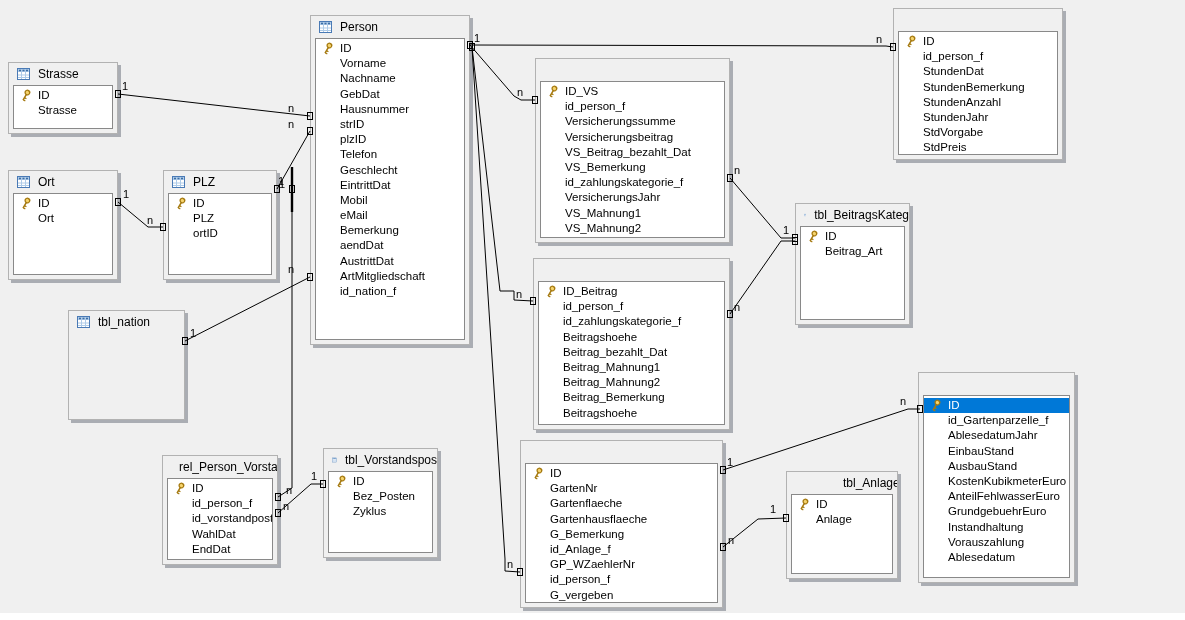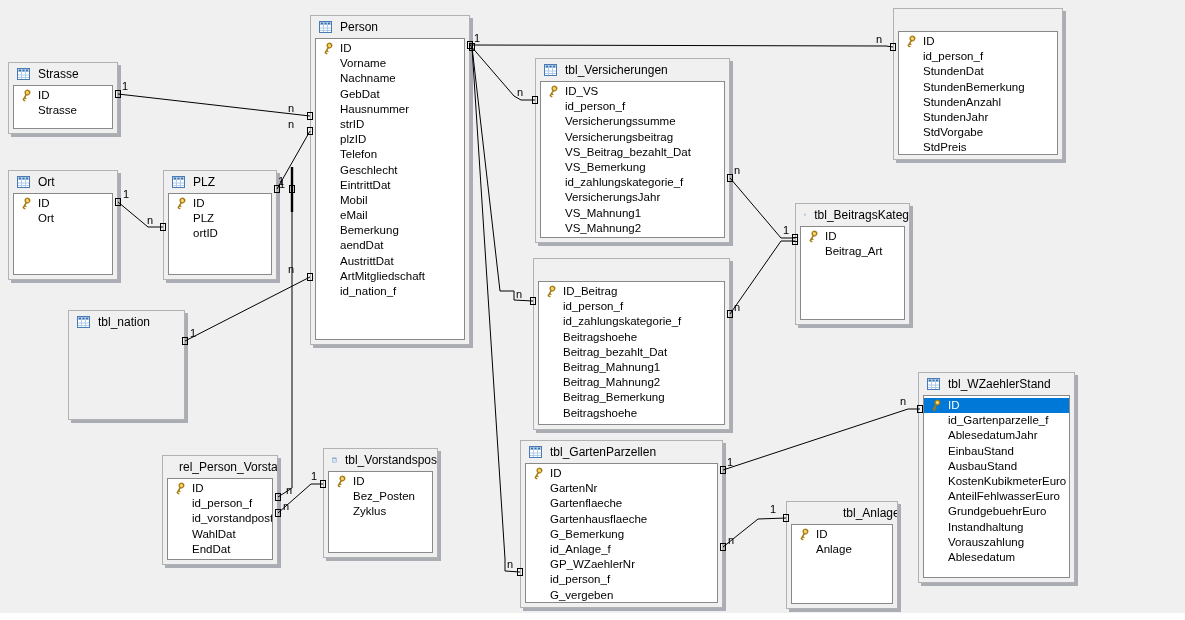--- a/index.html
+++ b/index.html
@@ -216,34 +216,20 @@
               <line x1="6" y1="5.5" x2="6" y2="12" stroke="#a5790f" stroke-width="1.5"></line>
               <line x1="6" y1="9" x2="8.2" y2="9" stroke="#a5790f" stroke-width="1.3"></line>
               <line x1="6" y1="11.5" x2="8.4" y2="11.5" stroke="#a5790f" stroke-width="1.3"></line>
             </g>
           </svg><span>ID</span></div>
         <div class="frow"><span>Bez_Posten</span></div>
         <div class="frow"><span>Zyklus</span></div>
       </div>
     </div>
     <div class="tbl-window" style="left: 535px; top: 58px; width: 195px; height: 185px;">
-      <div class="titlebar">
-        <svg width="13" height="12" viewBox="0 0 13 12">
-          <rect x="0.5" y="0.5" width="12" height="11" fill="#ffffff" stroke="#4a7ab5"></rect>
-          <rect x="1" y="1" width="11" height="3" fill="#aecbe8"></rect>
-          <rect x="2" y="1.7" width="2" height="1.6" fill="#3c6ea5"></rect>
-          <rect x="5.5" y="1.7" width="2" height="1.6" fill="#3c6ea5"></rect>
-          <rect x="9" y="1.7" width="2" height="1.6" fill="#3c6ea5"></rect>
-          <line x1="1" y1="7" x2="12" y2="7" stroke="#aecbe8"></line>
-          <line x1="1" y1="9.5" x2="12" y2="9.5" stroke="#aecbe8"></line>
-          <line x1="4.5" y1="4" x2="4.5" y2="11" stroke="#aecbe8"></line>
-          <line x1="8.5" y1="4" x2="8.5" y2="11" stroke="#aecbe8"></line>
-        </svg>
-        <span>tbl_Versicherungen</span>
-      </div>
       <div class="fieldlist">
         <div class="frow"><svg width="13" height="14" viewBox="0 0 13 14">
             <g transform="rotate(30 6 6)">
               <circle cx="6" cy="3.2" r="2.3" fill="#f6d46d" stroke="#a5790f" stroke-width="1.3"></circle>
               <line x1="6" y1="5.5" x2="6" y2="12" stroke="#a5790f" stroke-width="1.5"></line>
               <line x1="6" y1="9" x2="8.2" y2="9" stroke="#a5790f" stroke-width="1.3"></line>
               <line x1="6" y1="11.5" x2="8.4" y2="11.5" stroke="#a5790f" stroke-width="1.3"></line>
             </g>
           </svg><span>ID_VS</span></div>
         <div class="frow"><span>id_person_f</span></div>
@@ -298,54 +284,40 @@
               <circle cx="6" cy="3.2" r="2.3" fill="#f6d46d" stroke="#a5790f" stroke-width="1.3"></circle>
               <line x1="6" y1="5.5" x2="6" y2="12" stroke="#a5790f" stroke-width="1.5"></line>
               <line x1="6" y1="9" x2="8.2" y2="9" stroke="#a5790f" stroke-width="1.3"></line>
               <line x1="6" y1="11.5" x2="8.4" y2="11.5" stroke="#a5790f" stroke-width="1.3"></line>
             </g>
           </svg><span>ID</span></div>
         <div class="frow"><span>Beitrag_Art</span></div>
       </div>
     </div>
     <div class="tbl-window" style="left: 520px; top: 440px; width: 203px; height: 168px;">
-      <div class="titlebar">
-        <svg width="13" height="12" viewBox="0 0 13 12">
-          <rect x="0.5" y="0.5" width="12" height="11" fill="#ffffff" stroke="#4a7ab5"></rect>
-          <rect x="1" y="1" width="11" height="3" fill="#aecbe8"></rect>
-          <rect x="2" y="1.7" width="2" height="1.6" fill="#3c6ea5"></rect>
-          <rect x="5.5" y="1.7" width="2" height="1.6" fill="#3c6ea5"></rect>
-          <rect x="9" y="1.7" width="2" height="1.6" fill="#3c6ea5"></rect>
-          <line x1="1" y1="7" x2="12" y2="7" stroke="#aecbe8"></line>
-          <line x1="1" y1="9.5" x2="12" y2="9.5" stroke="#aecbe8"></line>
-          <line x1="4.5" y1="4" x2="4.5" y2="11" stroke="#aecbe8"></line>
-          <line x1="8.5" y1="4" x2="8.5" y2="11" stroke="#aecbe8"></line>
-        </svg>
-        <span>tbl_GartenParzellen</span>
-      </div>
       <div class="fieldlist">
         <div class="frow"><svg width="13" height="14" viewBox="0 0 13 14">
             <g transform="rotate(30 6 6)">
               <circle cx="6" cy="3.2" r="2.3" fill="#f6d46d" stroke="#a5790f" stroke-width="1.3"></circle>
               <line x1="6" y1="5.5" x2="6" y2="12" stroke="#a5790f" stroke-width="1.5"></line>
               <line x1="6" y1="9" x2="8.2" y2="9" stroke="#a5790f" stroke-width="1.3"></line>
               <line x1="6" y1="11.5" x2="8.4" y2="11.5" stroke="#a5790f" stroke-width="1.3"></line>
             </g>
           </svg><span>ID</span></div>
         <div class="frow"><span>GartenNr</span></div>
         <div class="frow"><span>Gartenflaeche</span></div>
         <div class="frow"><span>Gartenhausflaeche</span></div>
         <div class="frow"><span>G_Bemerkung</span></div>
         <div class="frow"><span>id_Anlage_f</span></div>
         <div class="frow"><span>GP_WZaehlerNr</span></div>
         <div class="frow"><span>id_person_f</span></div>
         <div class="frow"><span>G_vergeben</span></div>
       </div>
     </div>
-    <div class="tbl-window" style="left: 786px; top: 501px; width: 112px; height: 108px; padding-left: 40px;">
+    <div class="tbl-window" style="left: 786px; top: 471px; width: 112px; height: 108px; padding-left: 40px;">
       <div class="titlebar">
         <svg width="13" height="12" viewBox="0 0 13 12">
           <rect x="0.5" y="0.5" width="12" height="11" fill="#ffffff" stroke="#4a7ab5"></rect>
           <rect x="1" y="1" width="11" height="3" fill="#aecbe8"></rect>
           <rect x="2" y="1.7" width="2" height="1.6" fill="#3c6ea5"></rect>
           <rect x="5.5" y="1.7" width="2" height="1.6" fill="#3c6ea5"></rect>
           <rect x="9" y="1.7" width="2" height="1.6" fill="#3c6ea5"></rect>
           <line x1="1" y1="7" x2="12" y2="7" stroke="#aecbe8"></line>
           <line x1="1" y1="9.5" x2="12" y2="9.5" stroke="#aecbe8"></line>
           <line x1="4.5" y1="4" x2="4.5" y2="11" stroke="#aecbe8"></line>
@@ -378,34 +350,20 @@
         <div class="frow"><span>id_person_f</span></div>
         <div class="frow"><span>StundenDat</span></div>
         <div class="frow"><span>StundenBemerkung</span></div>
         <div class="frow"><span>StundenAnzahl</span></div>
         <div class="frow"><span>StundenJahr</span></div>
         <div class="frow"><span>StdVorgabe</span></div>
         <div class="frow"><span>StdPreis</span></div>
       </div>
     </div>
     <div class="tbl-window" style="left: 918px; top: 372px; width: 157px; height: 211px;">
-      <div class="titlebar">
-        <svg width="13" height="12" viewBox="0 0 13 12">
-          <rect x="0.5" y="0.5" width="12" height="11" fill="#ffffff" stroke="#4a7ab5"></rect>
-          <rect x="1" y="1" width="11" height="3" fill="#aecbe8"></rect>
-          <rect x="2" y="1.7" width="2" height="1.6" fill="#3c6ea5"></rect>
-          <rect x="5.5" y="1.7" width="2" height="1.6" fill="#3c6ea5"></rect>
-          <rect x="9" y="1.7" width="2" height="1.6" fill="#3c6ea5"></rect>
-          <line x1="1" y1="7" x2="12" y2="7" stroke="#aecbe8"></line>
-          <line x1="1" y1="9.5" x2="12" y2="9.5" stroke="#aecbe8"></line>
-          <line x1="4.5" y1="4" x2="4.5" y2="11" stroke="#aecbe8"></line>
-          <line x1="8.5" y1="4" x2="8.5" y2="11" stroke="#aecbe8"></line>
-        </svg>
-        <span>tbl_WZaehlerStand</span>
-      </div>
       <div class="fieldlist">
         <div class="frow selected"><svg width="13" height="14" viewBox="0 0 13 14">
             <g transform="rotate(30 6 6)">
               <circle cx="6" cy="3.2" r="2.3" fill="#f6d46d" stroke="#a5790f" stroke-width="1.3"></circle>
               <line x1="6" y1="5.5" x2="6" y2="12" stroke="#a5790f" stroke-width="1.5"></line>
               <line x1="6" y1="9" x2="8.2" y2="9" stroke="#a5790f" stroke-width="1.3"></line>
               <line x1="6" y1="11.5" x2="8.4" y2="11.5" stroke="#a5790f" stroke-width="1.3"></line>
             </g>
           </svg><span>ID</span></div>
         <div class="frow"><span>id_Gartenparzelle_f</span></div>

